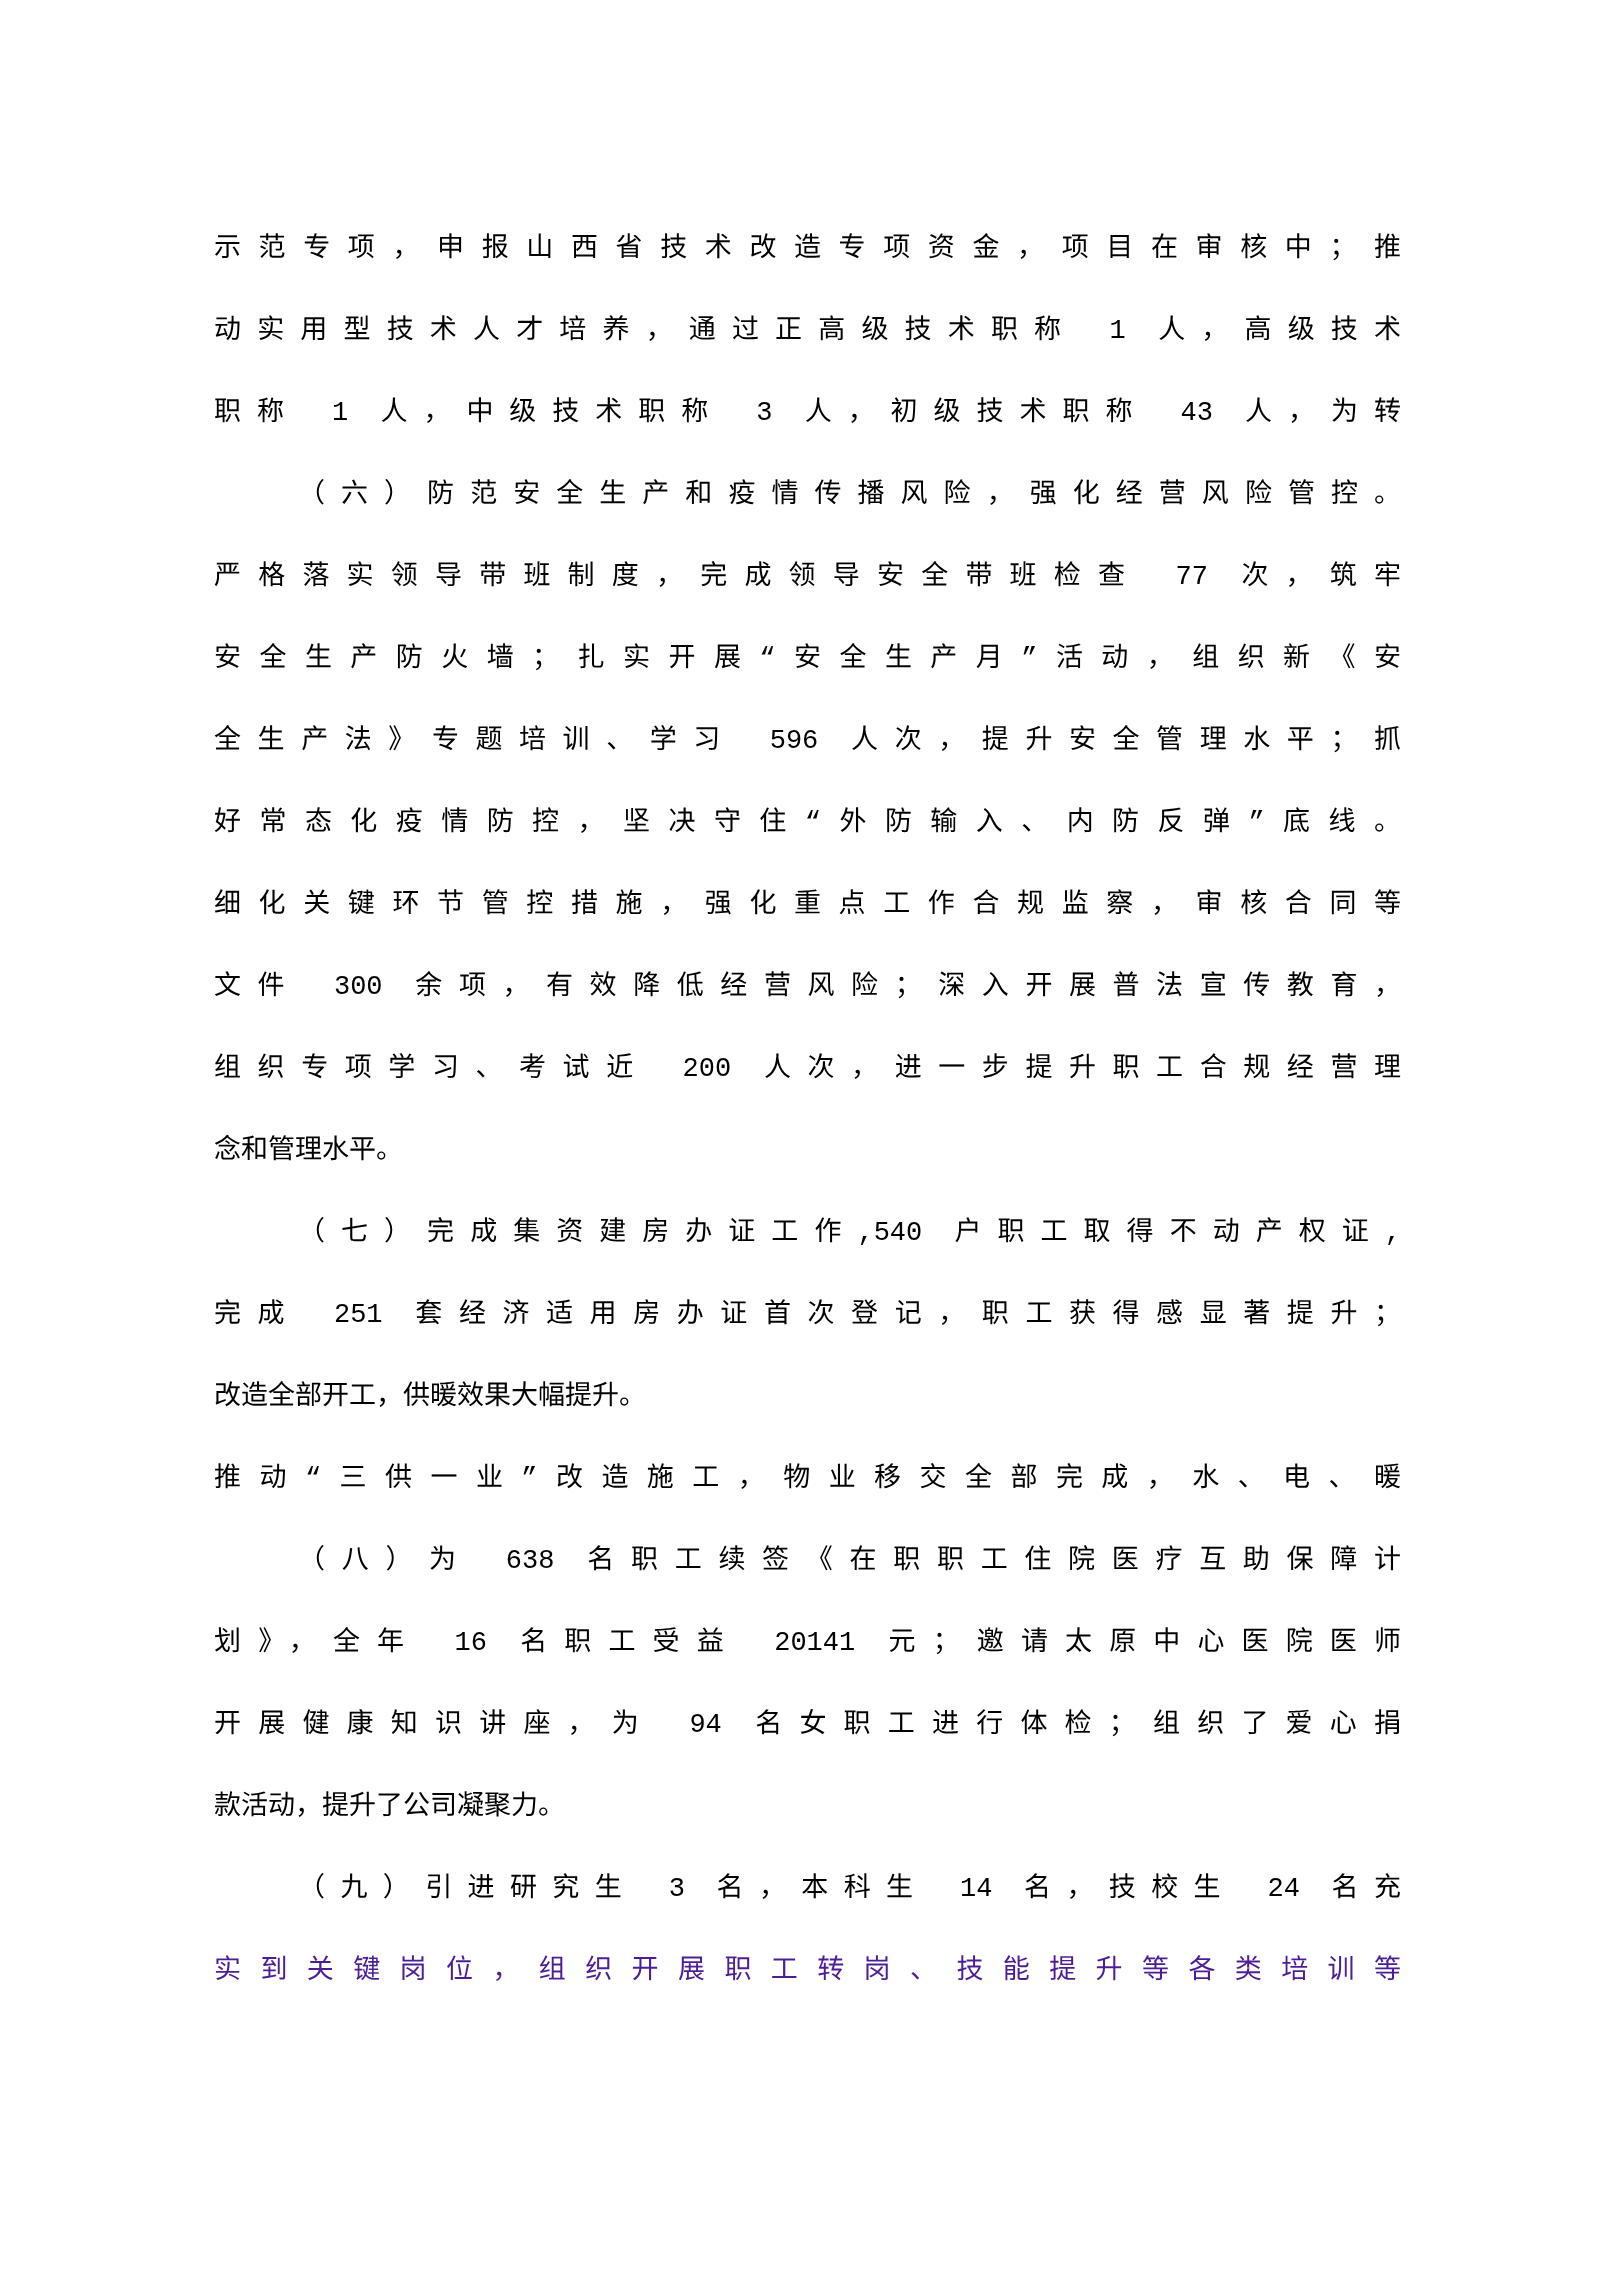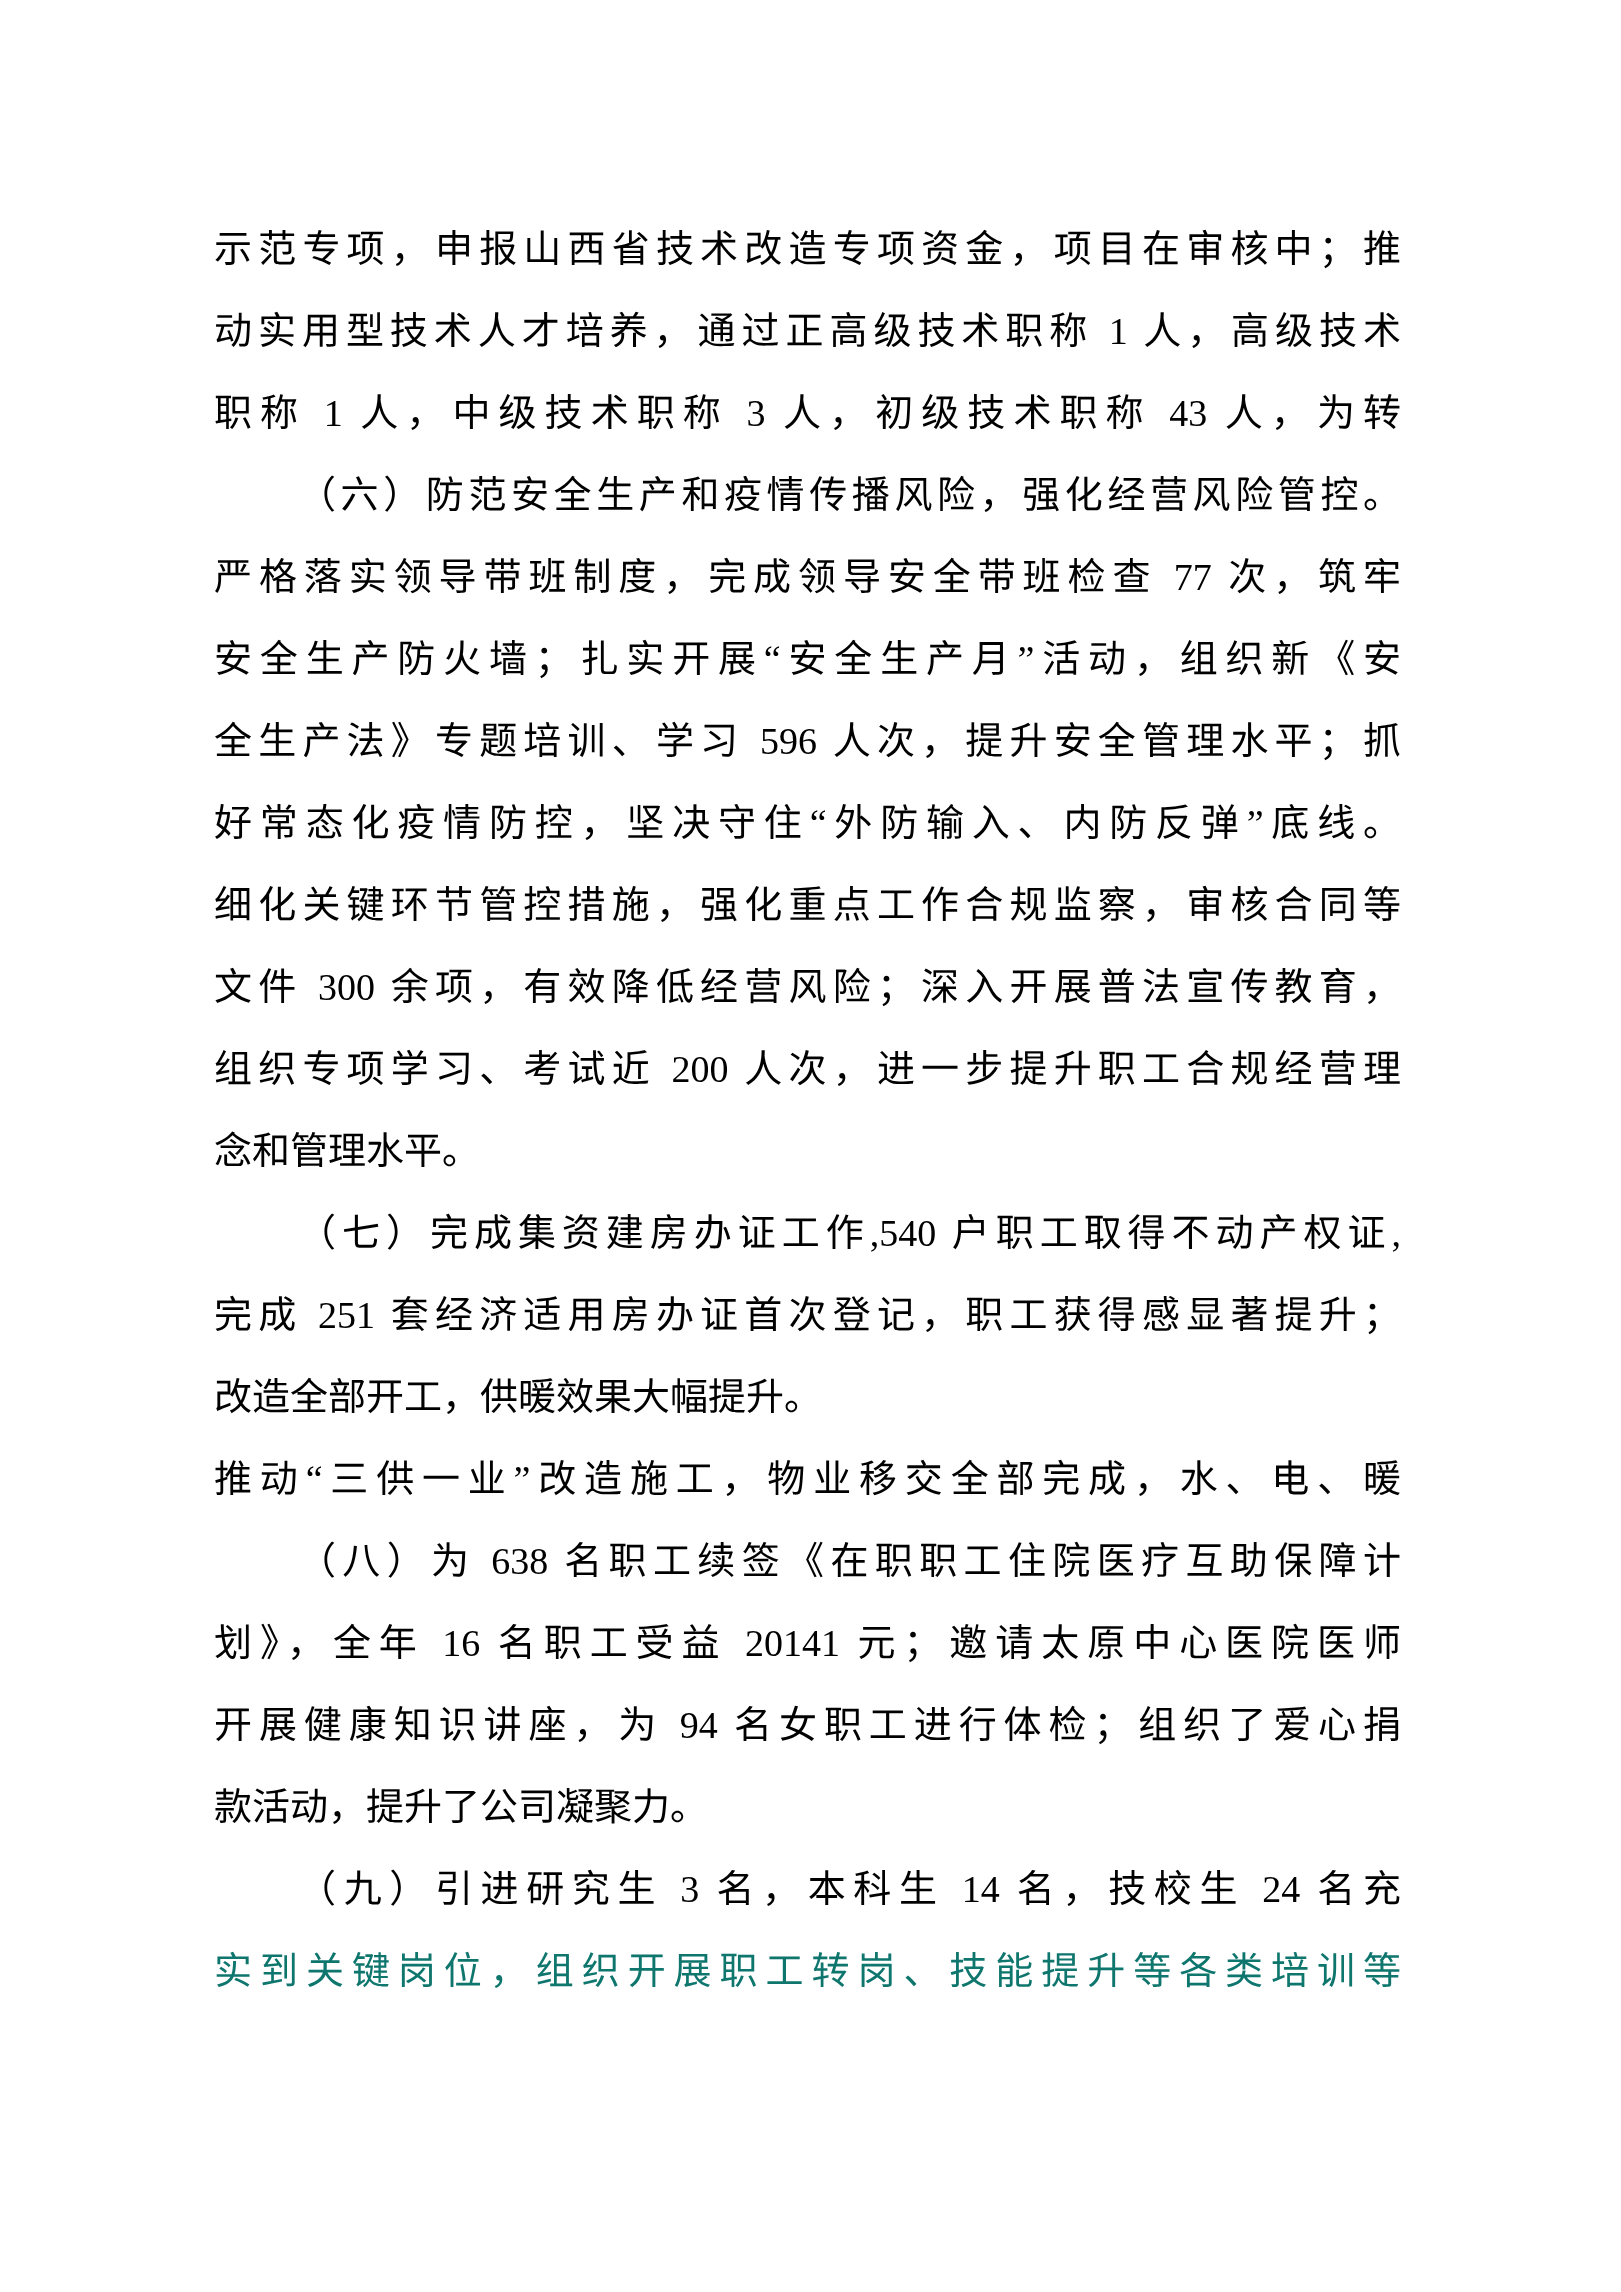--- a/index.html
+++ b/index.html
@@ -13,22 +13,22 @@
       height: 2293px;
       background: #ffffff;
       box-sizing: border-box;
       padding: 208px 220px 0 214px;
       overflow: hidden;
     }
     .text-block {
       width: 100%;
     }
     .line {
-      font-family: Liberation Serif, serif;
-      font-size: 38px;
+      font-family: Liberation Mono, monospace;
+      font-size: 27px;
       line-height: 82px;
       color: #000000;
       text-align: justify;
       text-align-last: justify;
       text-justify: inter-character;
       letter-spacing: 0;
       white-space: normal;
     }
     .line.flush-left {
       text-align: left;
@@ -57,16 +57,16 @@
       <div class="line flush-left" style="color: rgb(0, 0, 0);">念和管理水平。</div>
       <div class="line indent" style="color: rgb(0, 0, 0);">（七）完成集资建房办证工作,540 户职工取得不动产权证,</div>
       <div class="line" style="color: rgb(0, 0, 0);">完成 251 套经济适用房办证首次登记，职工获得感显著提升；</div>
       <div class="line flush-left" style="color: rgb(0, 0, 0);">改造全部开工，供暖效果大幅提升。</div>
       <div class="line" style="color: rgb(0, 0, 0);">推动“三供一业”改造施工，物业移交全部完成，水、电、暖</div>
       <div class="line indent" style="color: rgb(0, 0, 0);">（八）为 638 名职工续签《在职职工住院医疗互助保障计</div>
       <div class="line" style="color: rgb(0, 0, 0);">划》，全年 16 名职工受益 20141 元；邀请太原中心医院医师</div>
       <div class="line" style="color: rgb(0, 0, 0);">开展健康知识讲座，为 94 名女职工进行体检；组织了爱心捐</div>
       <div class="line flush-left" style="color: rgb(0, 0, 0);">款活动，提升了公司凝聚力。</div>
       <div class="line indent" style="color: rgb(0, 0, 0);">（九）引进研究生 3 名，本科生 14 名，技校生 24 名充</div>
-      <div class="line" style="color: #0f766e;">实到关键岗位，组织开展职工转岗、技能提升等各类培训等</div>
+      <div class="line" style="color: #4c1d95;">实到关键岗位，组织开展职工转岗、技能提升等各类培训等</div>
     </section>
 </main>
 
 
 </body></html>

